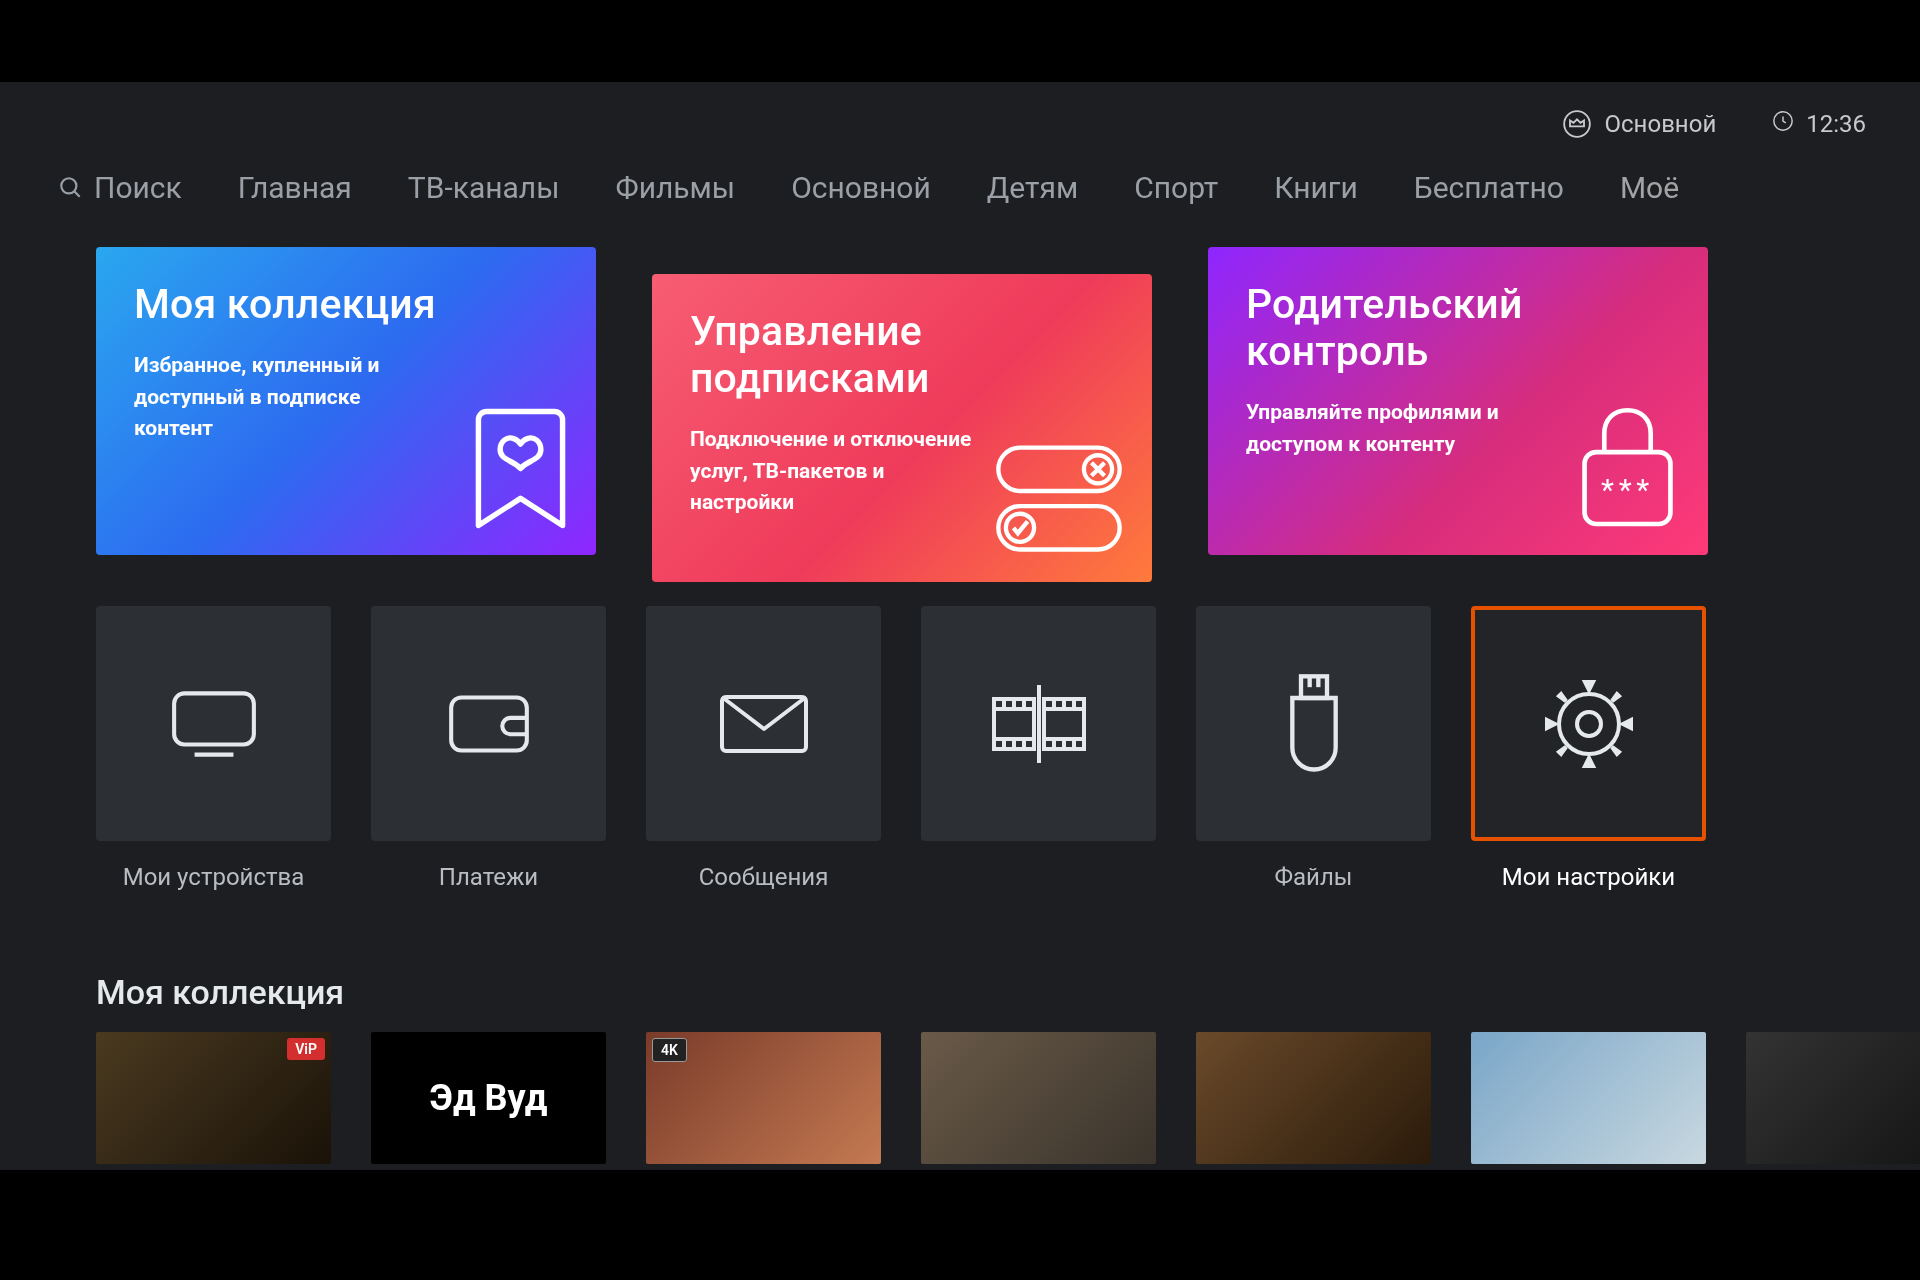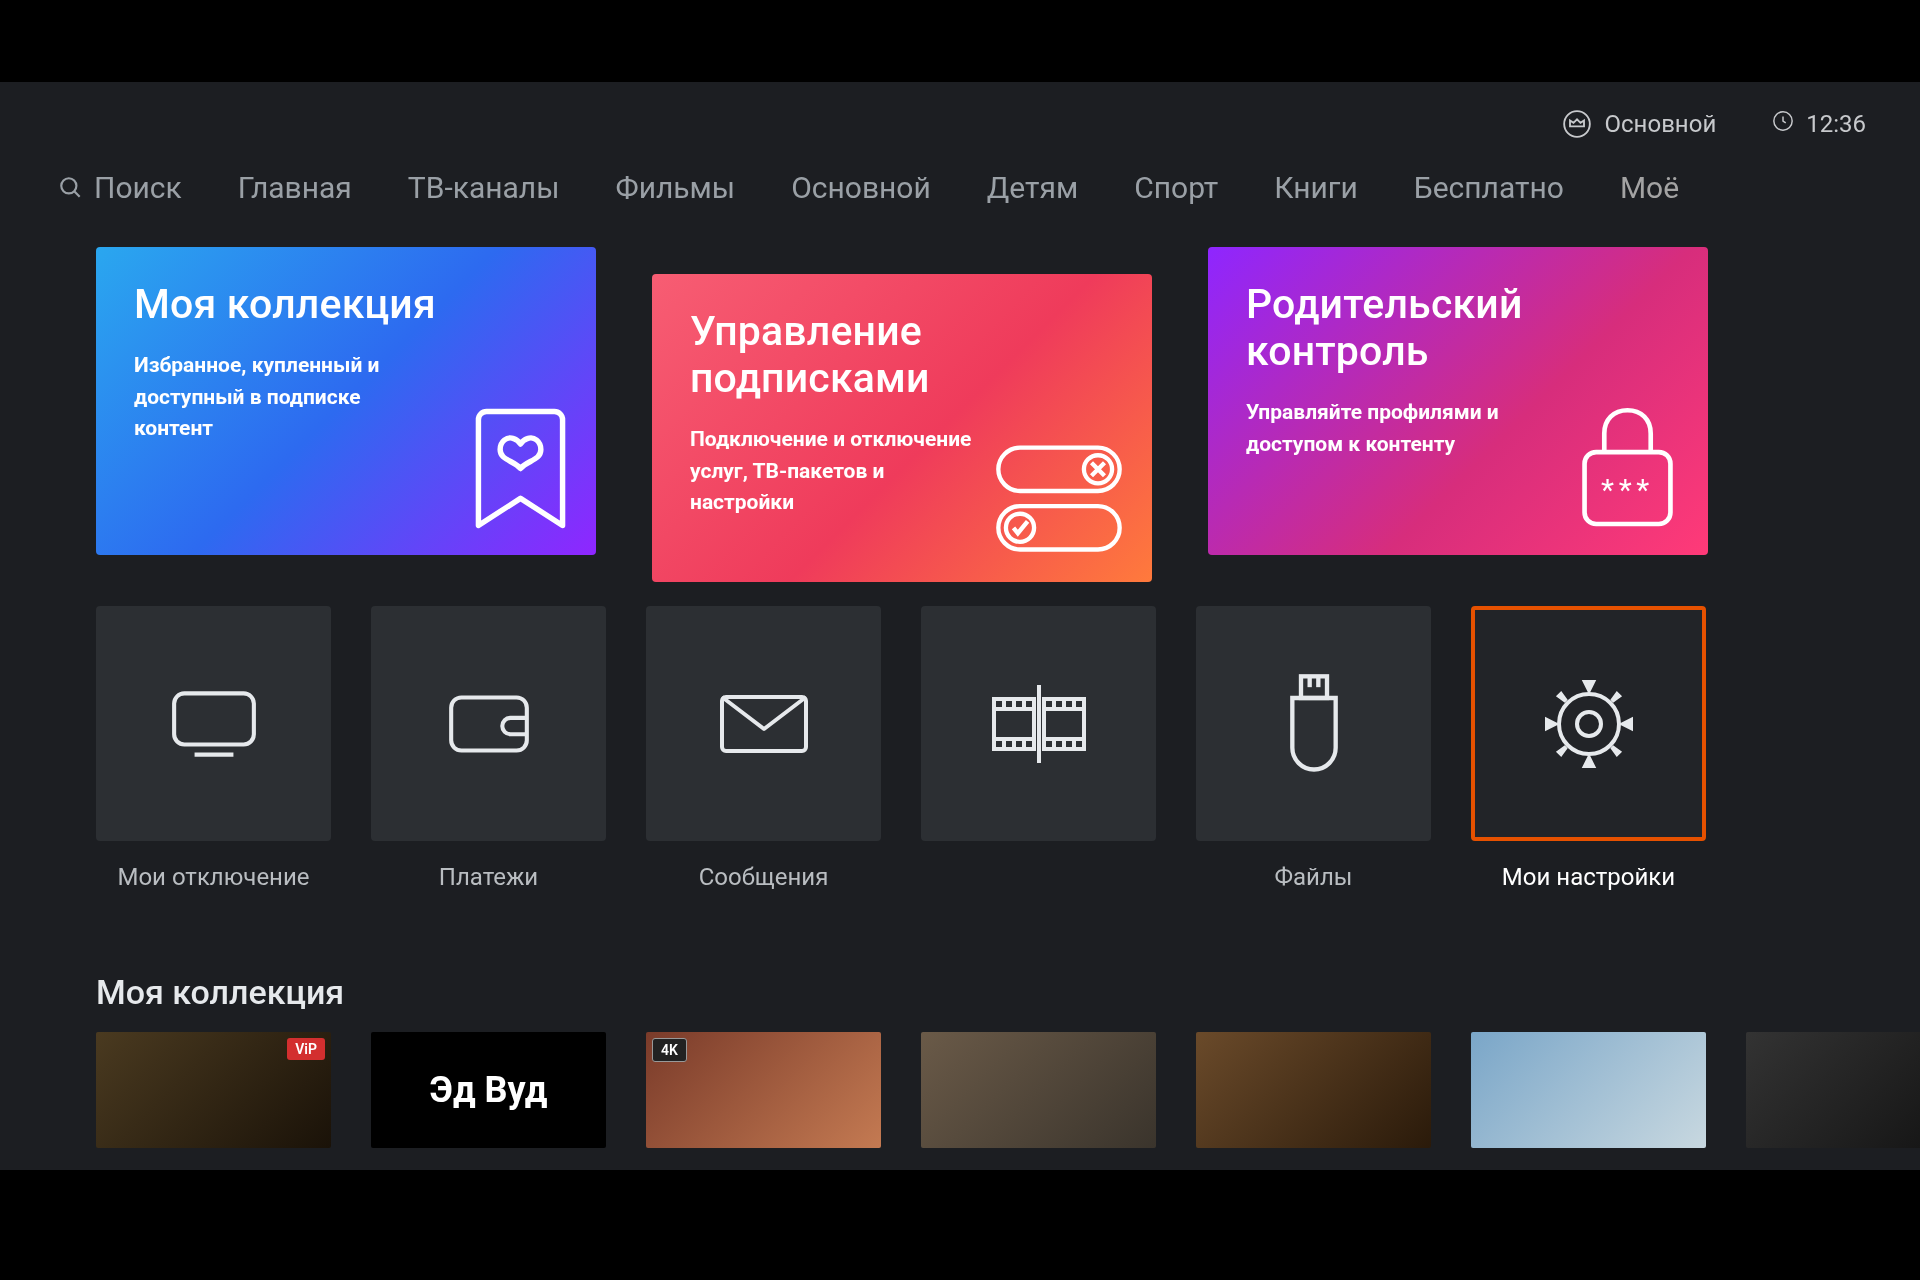--- a/index.html
+++ b/index.html
@@ -68,21 +68,21 @@
     top: 890px; left: 96px;
     color: #e6e9ec; font-size: 34px; font-weight: 500;
   }
   .poster-row {
     position: absolute;
     top: 950px; left: 96px; right: 0;
     display: flex; gap: 40px;
     overflow: hidden;
   }
   .poster {
-    width: 235px; height: 116px;
+    width: 235px; height: 132px;
     flex: 0 0 235px;
     background: #2c2f33;
     border-radius: 2px;
     position: relative;
     overflow: hidden;
     display: flex; align-items: center; justify-content: center;
     color: #fff; font-weight: 700; font-size: 36px;
   }
   .poster .badge {
     position: absolute; top: 6px; right: 6px;
@@ -185,21 +185,21 @@
 
     <div class="tile-wrap">
       <div class="tile">
         <span>
           <svg width="92" height="78" viewBox="0 0 90 72" fill="none" stroke="#e6e9ec" stroke-width="4">
             <rect x="6" y="6" width="78" height="50" rx="10"></rect>
               <line x1="26" y1="66" x2="64" y2="66"></line>
           </svg>
         </span>
       </div>
-      <div class="tile-label">Мои отключение</div>
+      <div class="tile-label">Мои устройства</div>
     </div>
 
     <div class="tile-wrap">
       <div class="tile">
         <span>
           <svg width="92" height="78" viewBox="0 0 90 72" fill="none" stroke="#e6e9ec" stroke-width="4">
             <rect x="8" y="10" width="74" height="52" rx="10"></rect>
             <path d="M82 30 H66 A8 8 0 0 0 66 46 H82"></path>
           </svg>
         </span>

